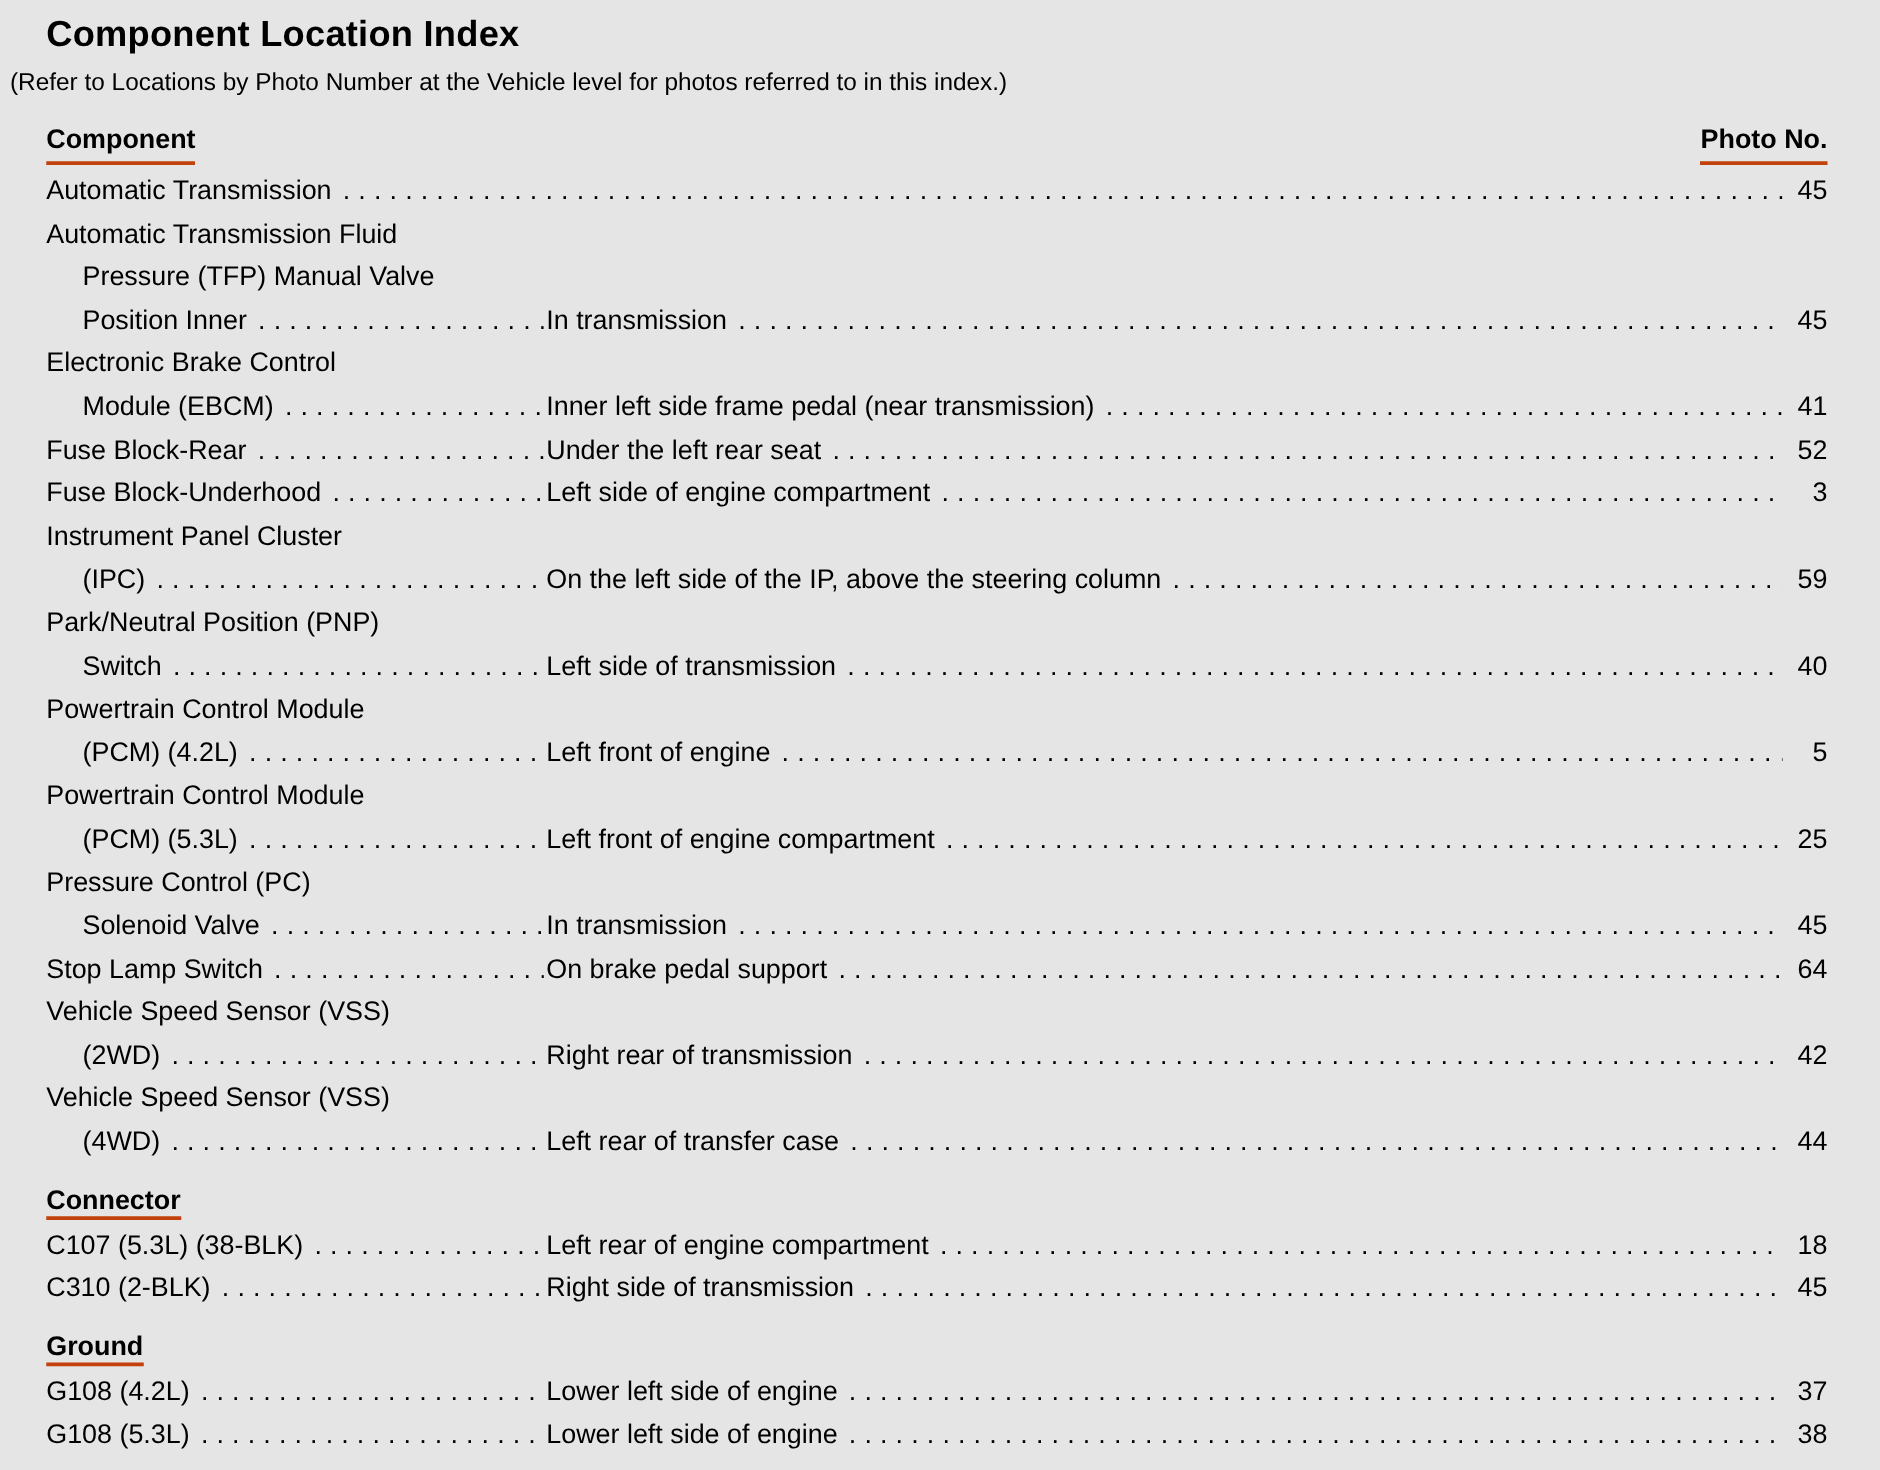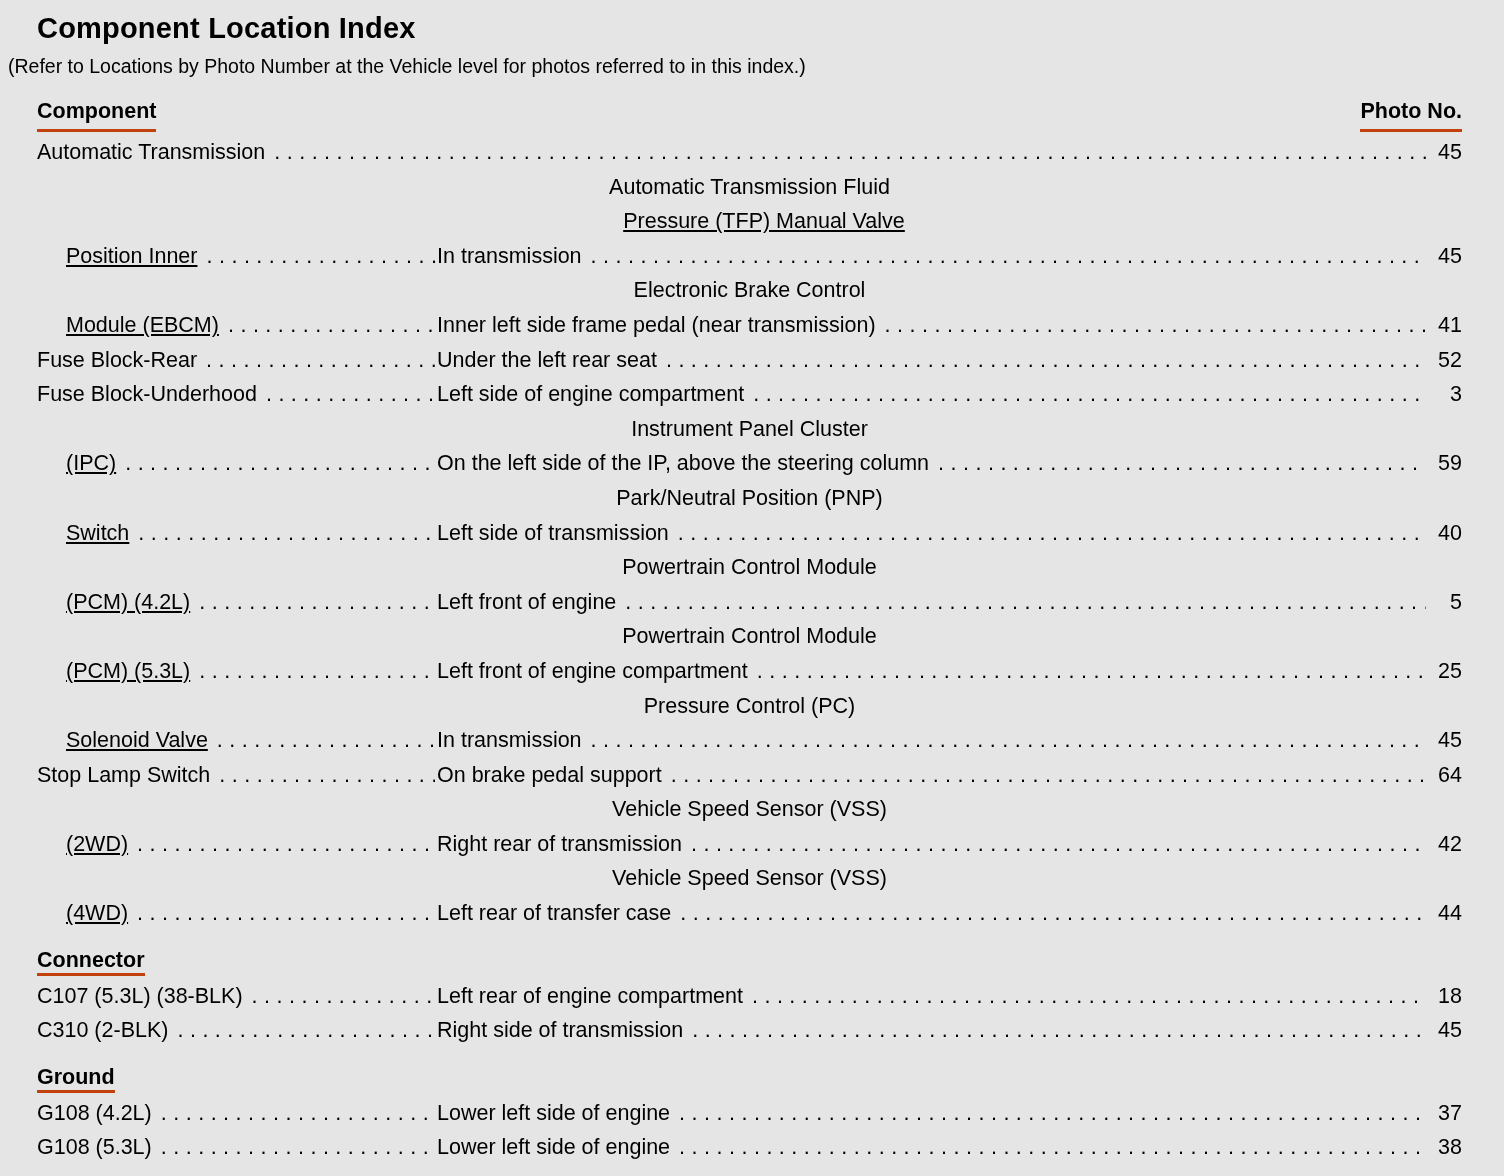--- a/index.html
+++ b/index.html
@@ -38,31 +38,31 @@
     font-weight: bold;
     border-bottom: 3px solid #c2410c;
     padding-bottom: 1px;
   }
   .row {
     display: flex;
     align-items: baseline;
     line-height: 34.6px;
     width: 100%;
   }
-  .name-line { line-height: 34.6px; white-space: nowrap; text-align: center; }
+  .name-line { line-height: 34.6px; white-space: nowrap; }
   .name-cell {
     display: flex;
     align-items: baseline;
     width: 400px;
     flex: none;
     min-width: 0;
   }
   .name-cell .dots { flex: 1; min-width: 0; }
   .txt { white-space: nowrap; }
-  .cont { padding-left: 29px; text-decoration: underline; }
+  .cont { padding-left: 29px; }
   .dots {
     overflow: hidden;
     white-space: nowrap;
     letter-spacing: 6.5px;
     margin: 0 2px 0 9px;
   }
   .dots.grow { flex: 1; min-width: 0; }
   .loc { white-space: nowrap; flex: none; }
   .photo { flex: none; min-width: 34px; text-align: right; white-space: nowrap; }
   .section-row { line-height: 34px; margin-top: 12px; margin-bottom: 2px; }

